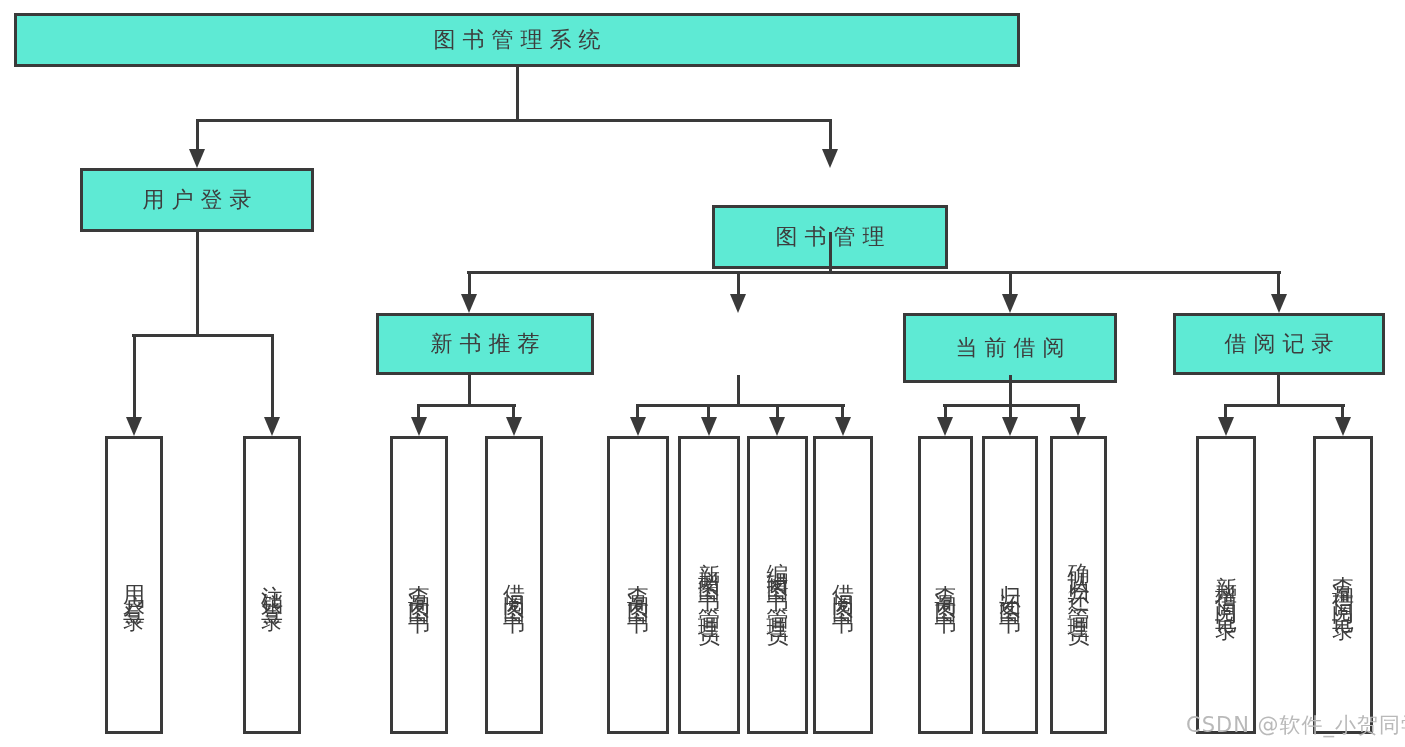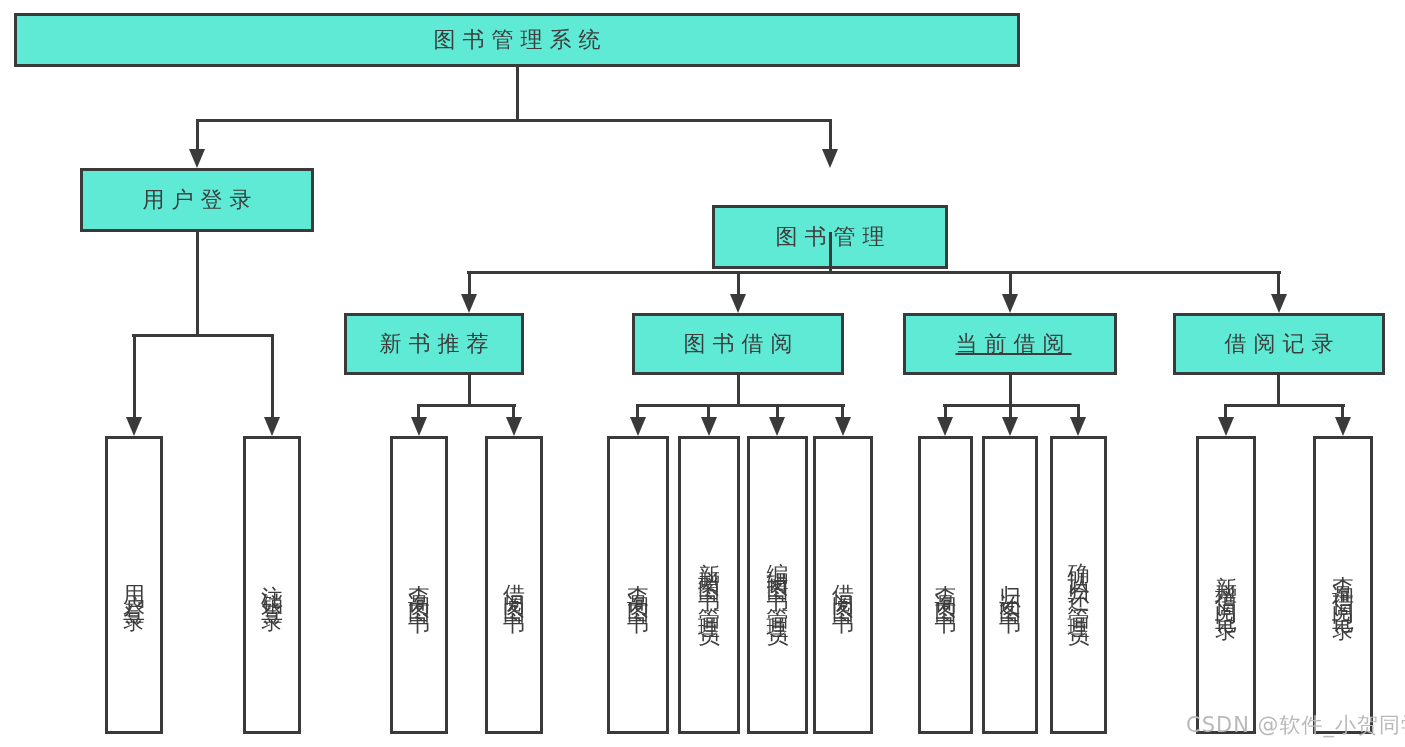--- a/index.html
+++ b/index.html
@@ -89,23 +89,22 @@
   <div class="hl" style="left:467px;top:271px;width:814px;"></div>
   <div class="vl" style="left:468px;top:271px;height:36px;"></div>
   <div class="arr" style="left:461px;top:294px;"></div>
   <div class="vl" style="left:737px;top:271px;height:36px;"></div>
   <div class="arr" style="left:730px;top:294px;"></div>
   <div class="vl" style="left:1009px;top:271px;height:36px;"></div>
   <div class="arr" style="left:1002px;top:294px;"></div>
   <div class="vl" style="left:1277px;top:271px;height:36px;"></div>
   <div class="arr" style="left:1271px;top:294px;"></div>
 
-  <div class="box" style="left:344px;top:313px;width:180px;height:62px;">新书推荐</div>
-  <div class="box" style="left:632px;top:313px;width:212px;height:62px;">图书借阅</div>
-  <div class="box" style="left:903px;top:313px;width:214px;height:62px;text-decoration:underline;">当前借阅</div>
+  <div class="box" style="left:376px;top:313px;width:218px;height:62px;">新书推荐</div>
+  <div class="box" style="left:903px;top:313px;width:214px;height:70px;">当前借阅</div>
   <div class="box" style="left:1173px;top:313px;width:212px;height:62px;">借阅记录</div>
 
   <div class="vl" style="left:468px;top:375px;height:31px;"></div>
   <div class="hl" style="left:417px;top:404px;width:99px;"></div>
   <div class="vl" style="left:417px;top:404px;height:25px;"></div>
   <div class="arr" style="left:411px;top:417px;"></div>
   <div class="vl" style="left:512px;top:404px;height:25px;"></div>
   <div class="arr" style="left:506px;top:417px;"></div>
 
   <div class="vl" style="left:737px;top:375px;height:31px;"></div>

